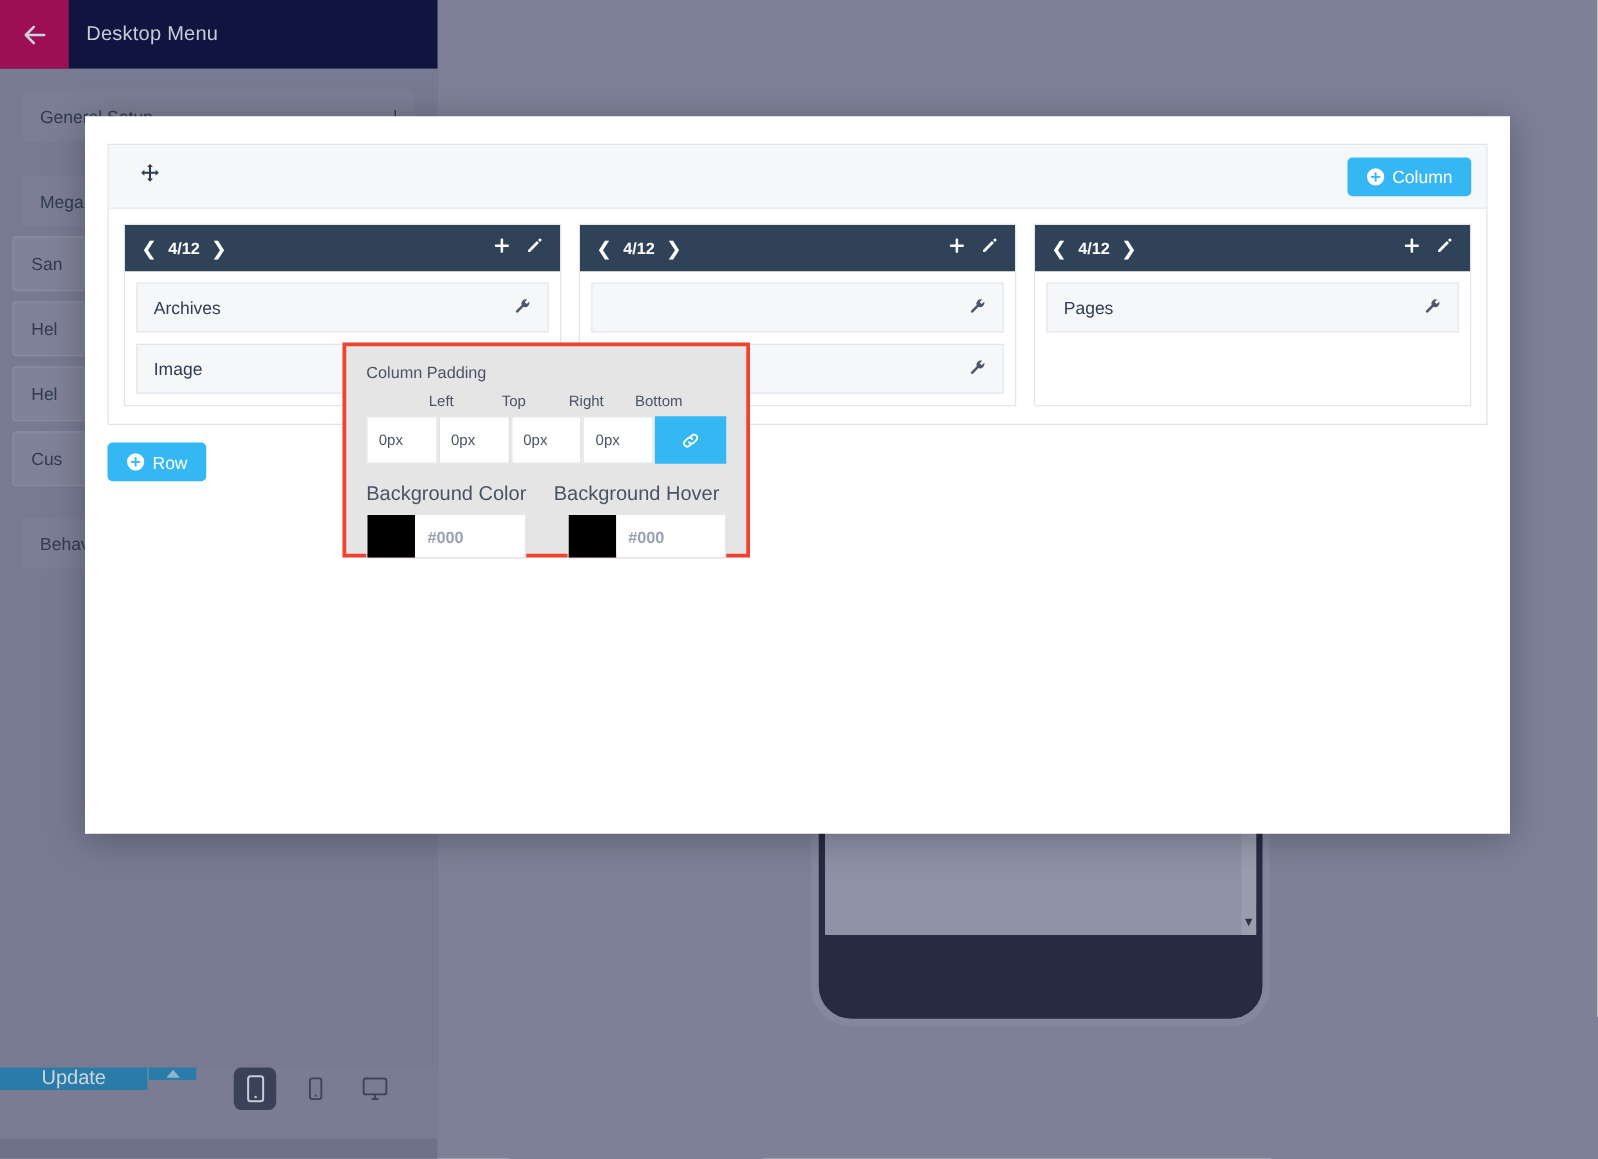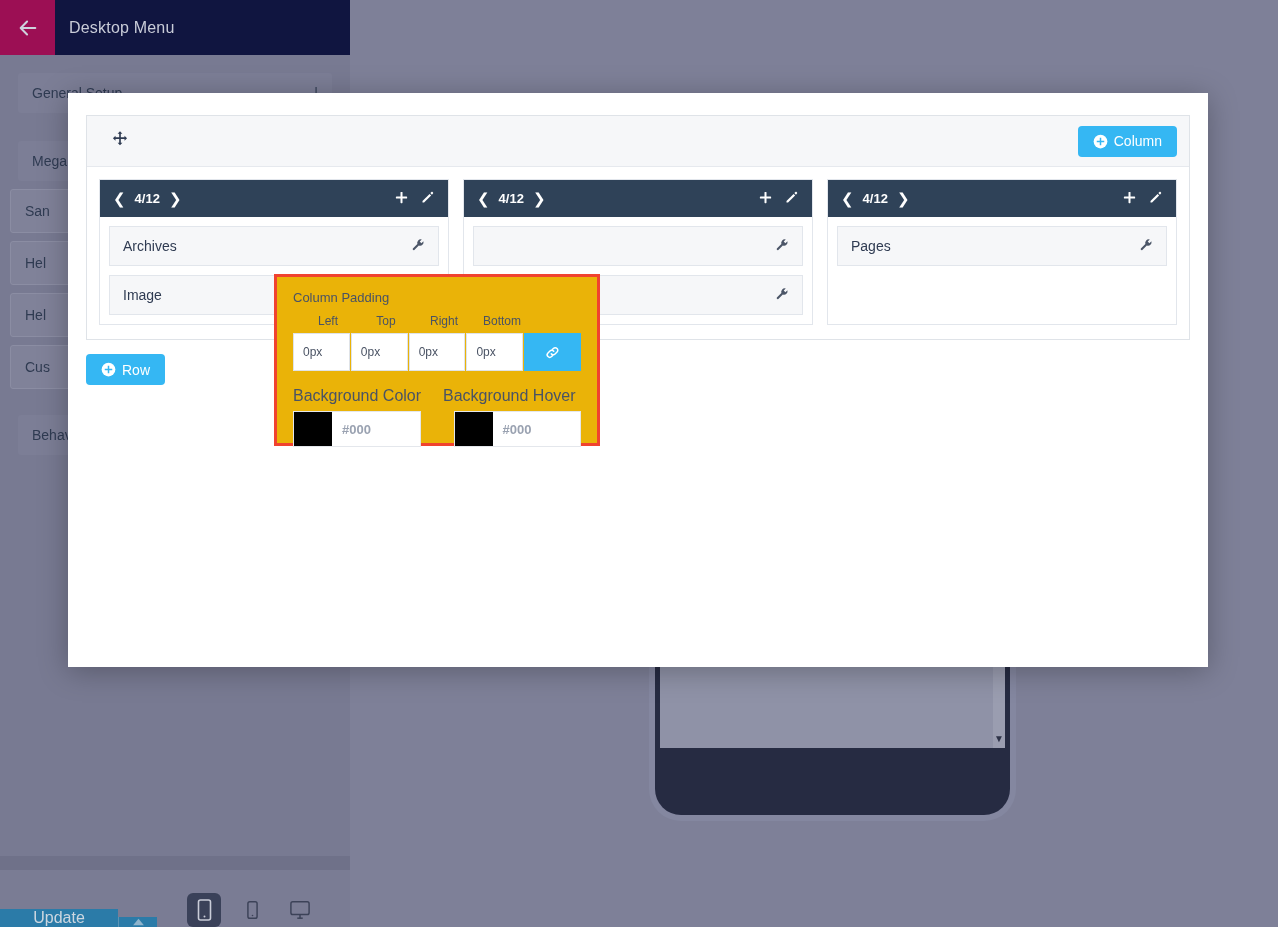--- a/index.html
+++ b/index.html
@@ -31,22 +31,22 @@
     margin:18px 18px 0 18px;background:#7c7e96;border-radius:3px;
     padding:12px 14px;color:#2f3b52;font-size:14px;
     display:flex;justify-content:space-between;align-items:center;
   }
   .sub-list{margin:8px 10px 0 10px;}
   .sub-item{
     background:#808299;border:1px solid #8b8da3;border-radius:3px;
     margin:8px 0;padding:13px 14px;color:#2f3b52;font-size:14px;
   }
   .admin-footer{
-    position:absolute;left:0;bottom:0;width:350px;height:57px;
-    background:#7a7c94;display:flex;align-items:flex-end;
+    position:absolute;left:0;bottom:16px;width:350px;height:57px;
+    background:#7a7c94;display:flex;align-items:flex-start;
   }
   .update-btn{
     width:118px;background:#2b7ba8;color:#cdd7e0;font-size:16px;
     display:flex;align-items:center;justify-content:center;
   }
   .update-caret{
     width:38px;background:#2b7ba8;border-left:1px solid #5b93b5;
     display:flex;align-items:center;justify-content:center;color:#8fb4cc;font-size:11px;
   }
   .device-bar{flex:1;display:flex;align-items:center;padding-left:30px;gap:14px;}
@@ -126,25 +126,25 @@
   .col-item:last-child{margin-bottom:0;}
   .wrench{color:#4c5668;font-size:14px;}
   .row-btn{
     margin-top:14px;background:#35b7f3;color:#fff;font-size:14px;border-radius:4px;
     padding:8px 15px;display:inline-flex;align-items:center;gap:6px;line-height:1;
   }
 
   
   #settings-pop{
     position:absolute;left:274px;top:274px;width:326px;height:172px;
-    border:3px solid #f0432f;background:#eab308;box-sizing:border-box;
+    border:3px solid #f0432f;background:#e5e5e5;box-sizing:border-box;
   }
   .pop-inner{padding:13px 16px 0 16px;}
   .pop-label{font-size:13px;color:#4a5364;margin-bottom:9px;}
-  .pad-heads{display:flex;margin-left:6px;}
+  .pad-heads{display:flex;margin-left:6px;justify-content:center;}
   .pad-heads span{width:58px;text-align:center;font-size:12px;color:#4a5364;}
   .pad-row{display:flex;margin-top:5px;}
   .pad-in{
     width:57px;height:38px;border:1px solid #dfe3e8;background:#fff;
     box-sizing:border-box;display:flex;align-items:center;padding-left:9px;
     font-size:12px;color:#4a5364;margin-right:1px;
   }
   .link-btn{
     width:57px;height:38px;background:#35b7f3;display:flex;align-items:center;
     justify-content:center;color:#fff;font-size:16px;

